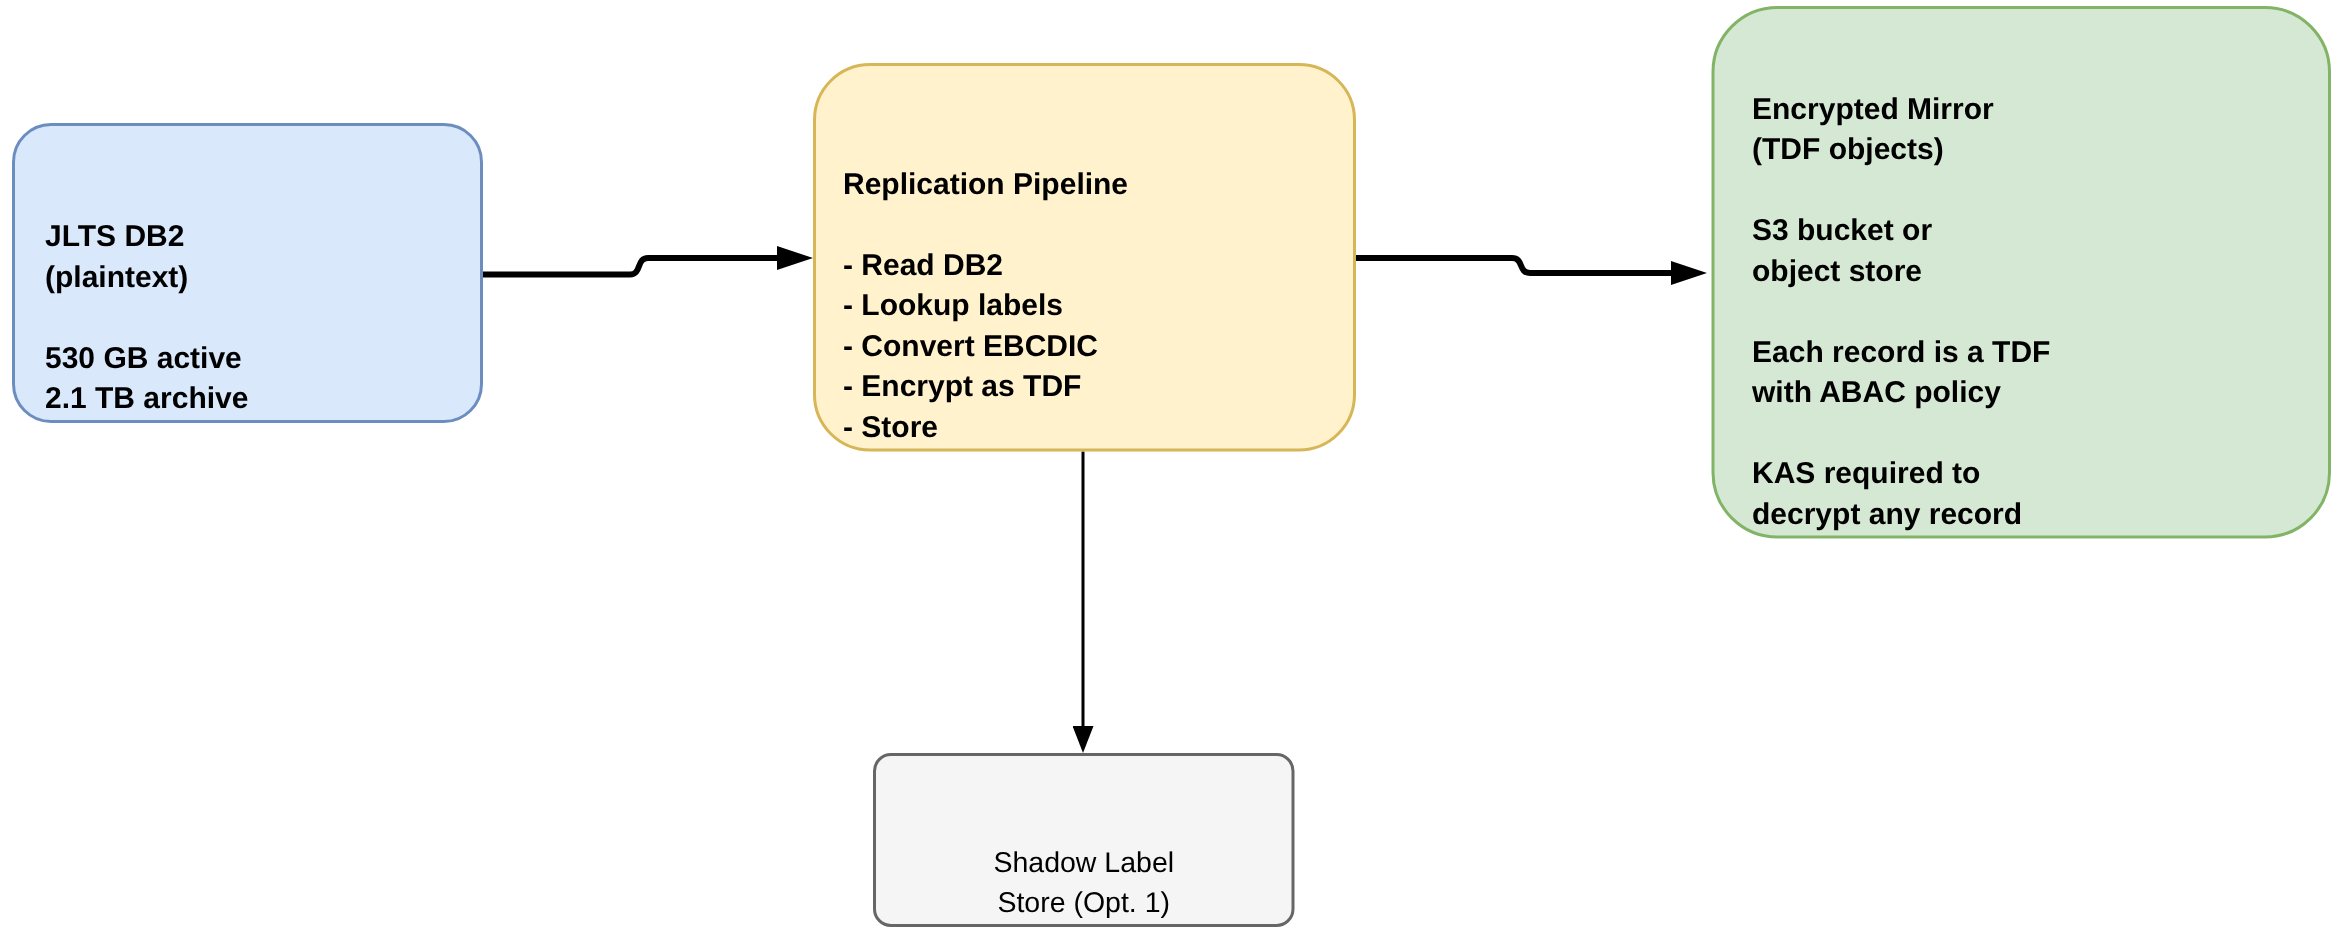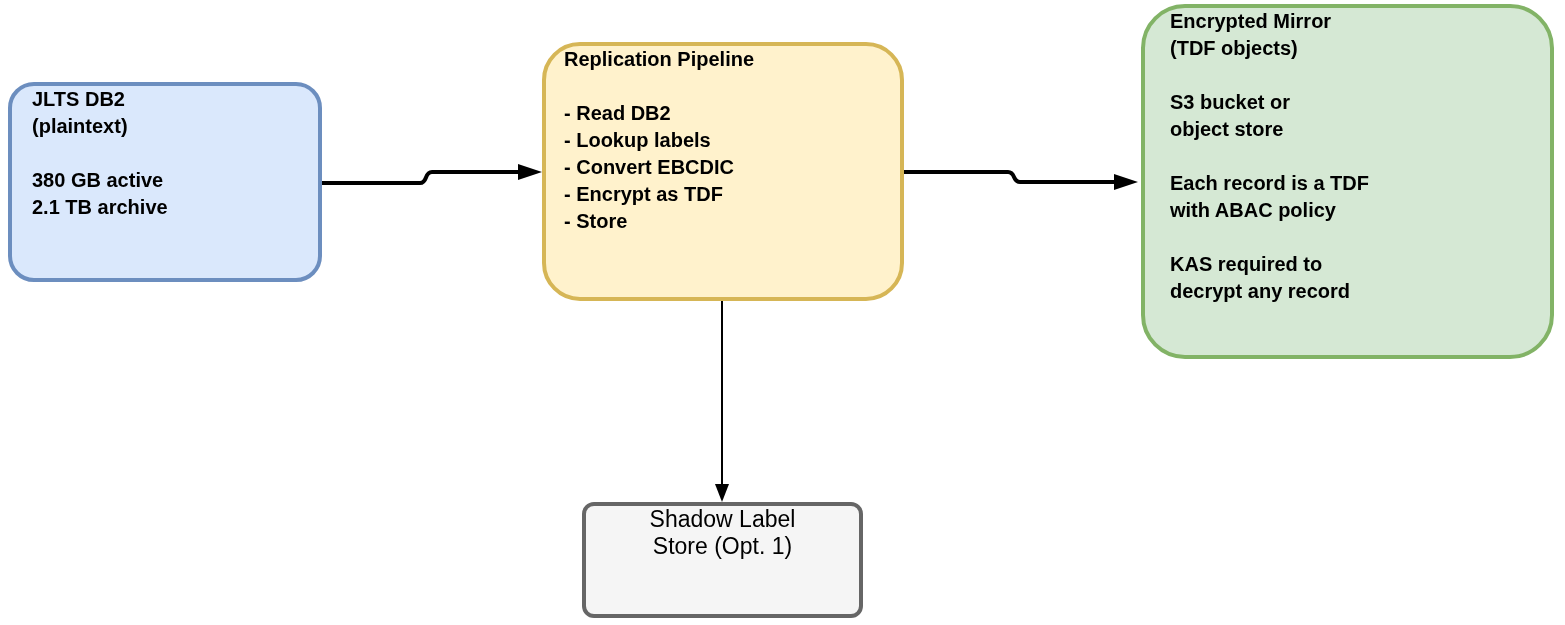--- a/index.html
+++ b/index.html
@@ -27,22 +27,22 @@
   .edge {
     fill: none;
     stroke: #000000;
   }
   .edge.thick { stroke-width: 4; }
   .edge.thin  { stroke-width: 2; }
   .node {
     position: absolute;
     box-sizing: border-box;
     display: flex;
-    align-items: flex-start;
-    border: 4px solid #4d7c0f;
+    align-items: flex-end;
+    border: 2px solid #4d7c0f;
     color: #000000;
   }
   .node-text {
     white-space: pre-line;
   }
   .node.bold-text .node-text {
     font-weight: 700;
     font-size: 20px;
     line-height: 27px;
   }
@@ -74,21 +74,21 @@
     left: 582px;
     top: 502px;
     width: 281px;
     height: 116px;
     border-radius: 12px;
     justify-content: center;
     text-align: center;
   }
   .node-shadow .node-text {
     font-weight: 400;
-    font-size: 23px;
+    font-size: 19px;
     line-height: 27px;
   }
 </style>
 </head>
 <body>
 
 <div class="canvas">
 
   <svg class="edges-layer" viewBox="0 0 1565 625" xmlns="http://www.w3.org/2000/svg">
     <defs>
@@ -101,21 +101,21 @@
     </defs>
     <path class="edge thick" d="M 322 183 L 420 183 C 428 183 424 172 432 172 L 518 172" marker-end="url(#arrow-lg)" style="stroke: rgb(0, 0, 0);"></path>
     <path class="edge thick" d="M 904 172 L 1008 172 C 1016 172 1012 182 1020 182 L 1114 182" marker-end="url(#arrow-lg)" style="stroke: rgb(0, 0, 0);"></path>
     <path class="edge thin" d="M 722 301 L 722 484" marker-end="url(#arrow-sm)" style="stroke: rgb(0, 0, 0);"></path>
   </svg>
 
   <div class="node node-source bold-text" style="background-color: rgb(218, 232, 252); border-color: rgb(108, 142, 191);">
     <span class="node-text">JLTS DB2
 (plaintext)
 
-380 GB active
+530 GB active
 2.1 TB archive</span>
   </div>
 
   <div class="node node-pipeline bold-text" style="background-color: rgb(255, 242, 204); border-color: rgb(214, 182, 86);">
     <span class="node-text">Replication Pipeline
 
 - Read DB2
 - Lookup labels
 - Convert EBCDIC
 - Encrypt as TDF

